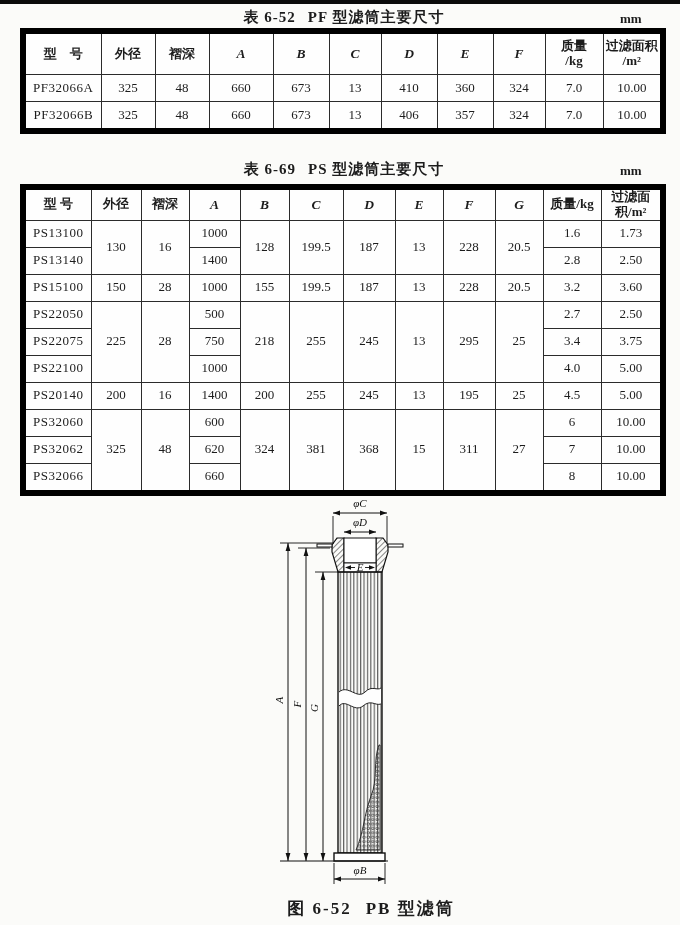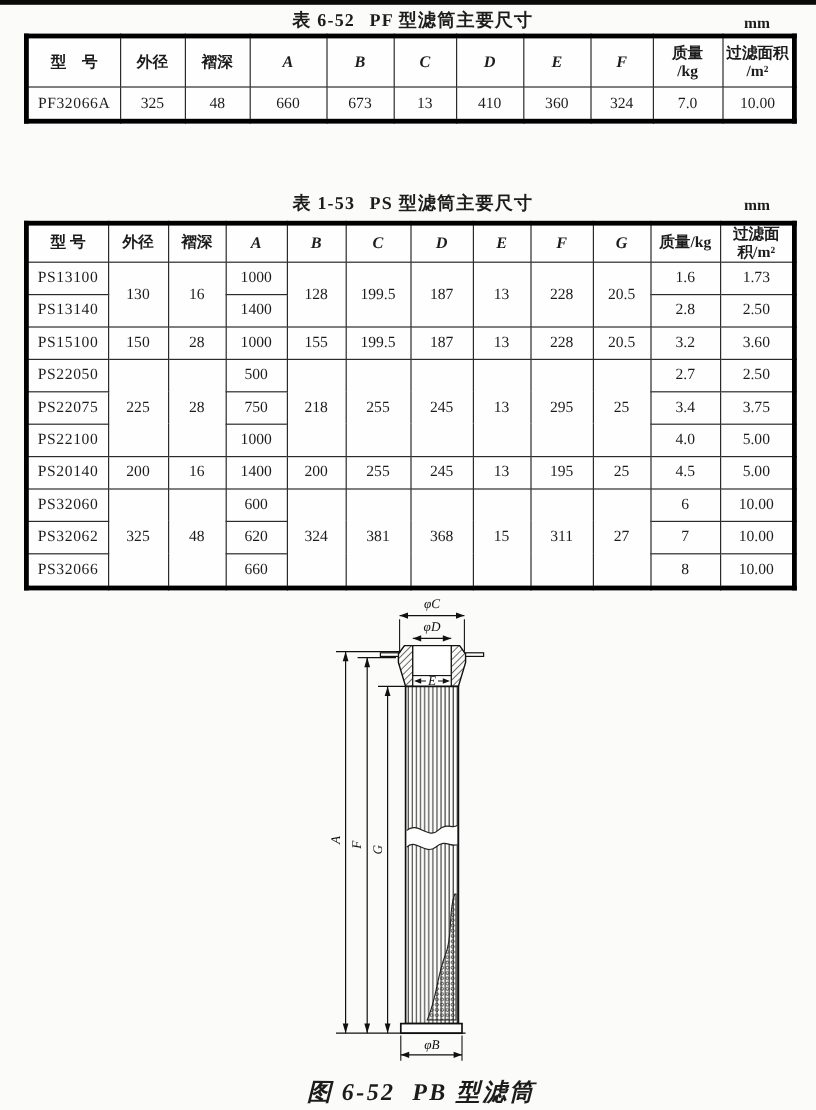--- a/index.html
+++ b/index.html
@@ -9,33 +9,33 @@
     font-family:"Liberation Serif","DejaVu Serif",serif;
   }
   .topbar{position:absolute;left:0;top:0;width:680px;height:4px;background:#0a0a0a;}
   .tbl-title{position:absolute;left:4px;width:680px;text-align:center;
     font-size:15px;font-weight:700;letter-spacing:1px;}
   .unit{position:absolute;font-size:13px;font-weight:700;letter-spacing:0;}
   table{border-collapse:collapse;table-layout:fixed;position:absolute;left:20px;
     background:#fefefe;}
   td,th{border:1px solid #2b2b2b;text-align:center;vertical-align:middle;
     font-size:13px;padding:0;line-height:1.15;overflow:hidden;}
-  table{border:4px solid #000000;}
+  table{border:6px solid #000000;}
   th{font-weight:600;}
   .dim{font-style:italic;font-family:"Liberation Serif",serif;font-size:13.5px;}
   .model{letter-spacing:0.5px;}
   #t52{top:28px;width:640px;}
   #t52 th{height:40px;}
   #t52 td{height:26px;margin-top:48px;}
   #t53{top:184px;width:640px;}
   #t53 th{height:29px;}
   #t53 td{height:26px;}
   .fig{position:absolute;left:230px;top:492px;width:252px;height:402px;}
-  .caption{position:absolute;left:206px;top:897px;width:290px;text-align:center;
-    font-size:20px;font-weight:600;letter-spacing:2px;font-style:italic;}
+  .caption{position:absolute;left:226px;top:897px;width:290px;text-align:center;
+    font-size:17px;font-weight:600;letter-spacing:2px;}
   .caption .gap{display:inline-block;width:14px;}
   svg text{font-family:"Liberation Serif",serif;}
   .svglabel{font-style:italic;font-size:11px;fill:#111;}
 </style>
 </head>
 <body>
 
 <div class="topbar"></div>
 
 <div class="tbl-title" style="top:8px;"><span>表 6-52</span><span class="gap" style="display:inline-block;width:12px;"></span><span>PF 型滤筒主要尺寸</span></div>
@@ -81,24 +81,37 @@
     <td>48</td>
     <td>660</td>
     <td>673</td>
     <td>13</td>
     <td>410</td>
     <td>360</td>
     <td>324</td>
     <td>7.0</td>
     <td>10.00</td>
   </tr>
+  <tr>
+    <td class="model">PF32066B</td>
+    <td>325</td>
+    <td>48</td>
+    <td>660</td>
+    <td>673</td>
+    <td>13</td>
+    <td>406</td>
+    <td>357</td>
+    <td>324</td>
+    <td>7.0</td>
+    <td>10.00</td>
+  </tr>
 </tbody>
   </table>
 
-<div class="tbl-title" style="top:160px;"><span>表 1-53</span><span style="display:inline-block;width:12px;"></span><span>PS 型滤筒主要尺寸</span></div>
+<div class="tbl-title" style="top:160px;"><span>表 6-69</span><span style="display:inline-block;width:12px;"></span><span>PS 型滤筒主要尺寸</span></div>
 <div class="unit" style="top:163px;left:620px;">mm</div>
 
 <table id="t53">
   <colgroup>
       <col style="width:68px">
       <col style="width:50px">
       <col style="width:48px">
       <col style="width:51px">
       <col style="width:49px">
       <col style="width:54px">

